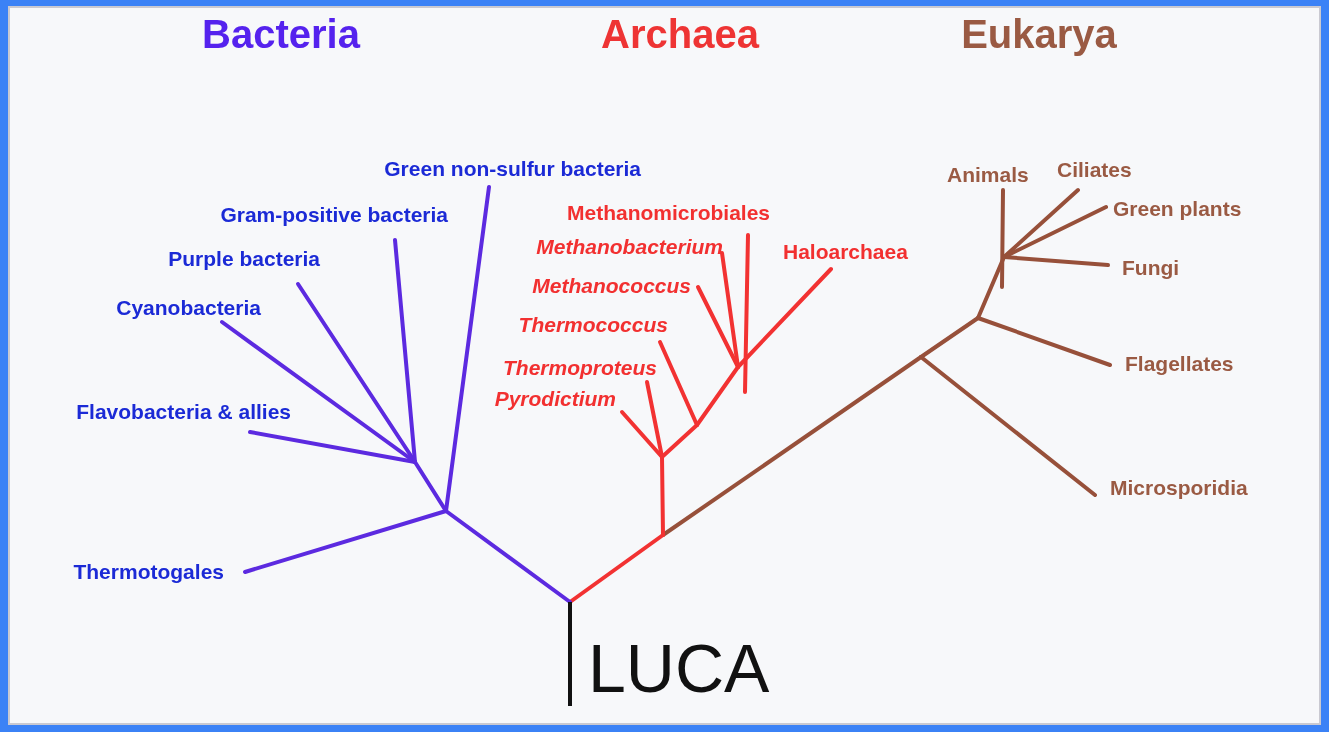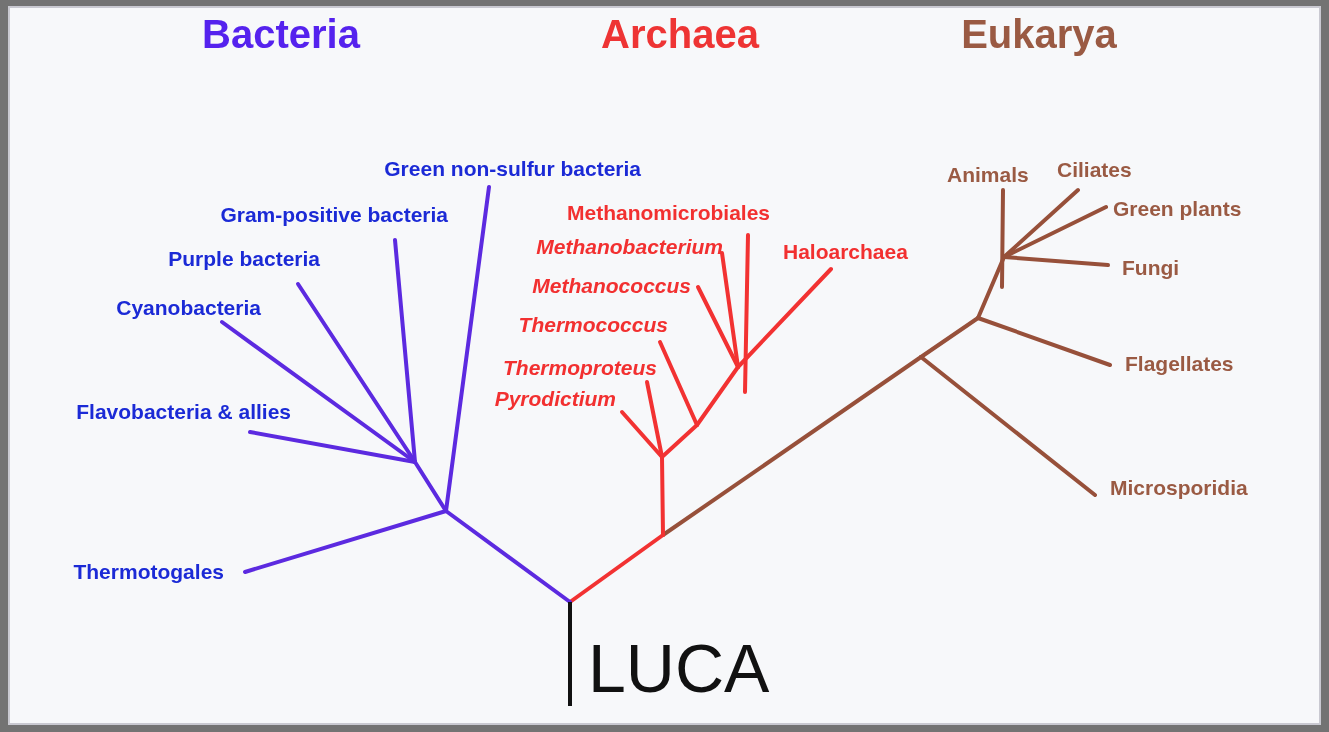--- a/index.html
+++ b/index.html
@@ -13,21 +13,21 @@
     height: 732px;
     font-family: "Liberation Sans", sans-serif;
     overflow: hidden;
   }
   #tree-figure {
     position: absolute;
     left: 0;
     top: 0;
     width: 1329px;
     height: 732px;
-    background: #737373;
+    background: #3b82f6;
     box-sizing: border-box;
   }
   #figure-frame {
     position: absolute;
     left: 8px;
     top: 6px;
     width: 1313px;
     height: 719px;
     background: #f7f8fa;
     border: 2px solid #c9c9d1;

